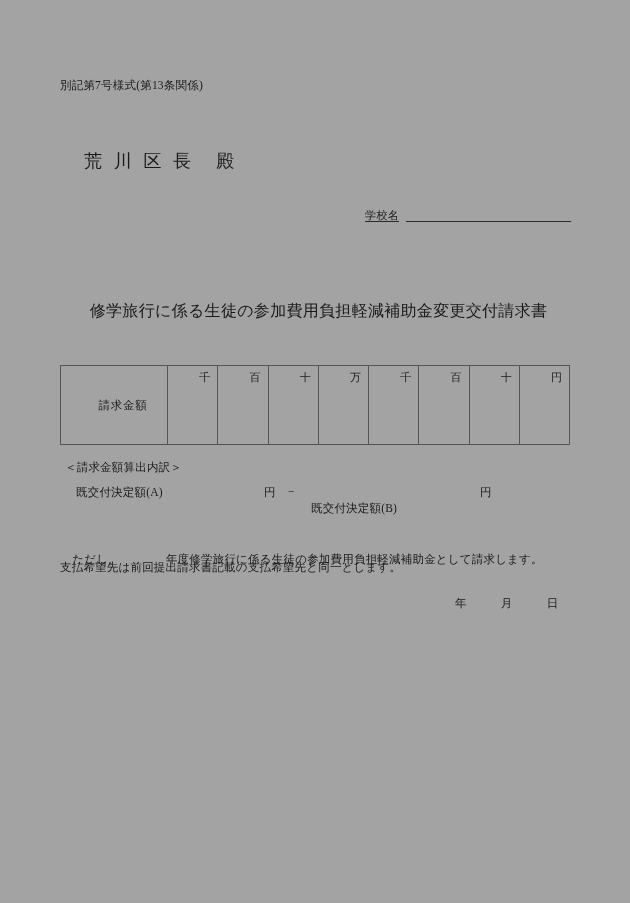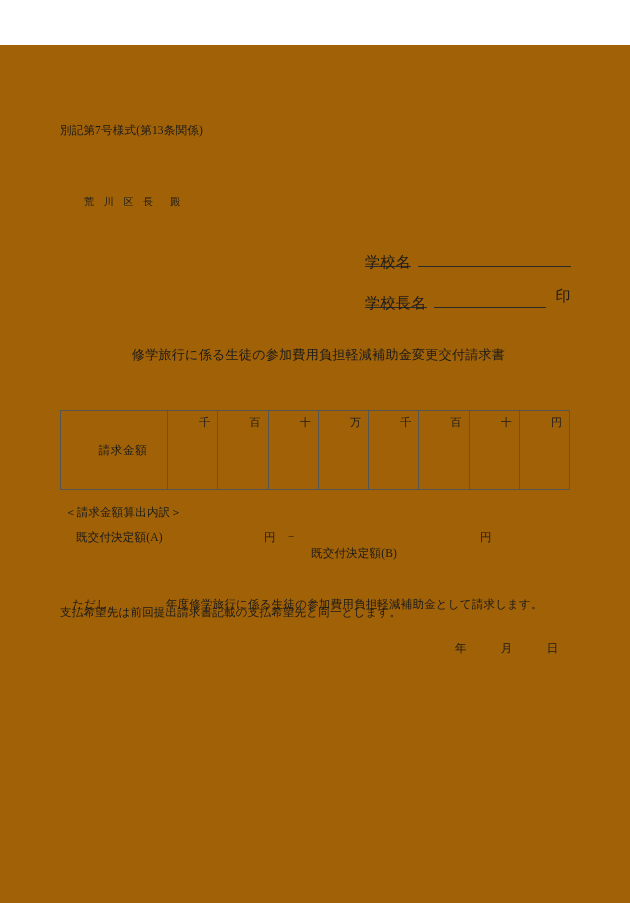--- a/index.html
+++ b/index.html
@@ -11,22 +11,21 @@
     width: 630px;
     height: 903px;
     position: relative;
     font-family: "Liberation Serif", "DejaVu Serif", serif;
     color: #1a1a1a;
     overflow: hidden;
   }
   .page {
     position: absolute;
     inset: 0;
-    background: #a16207;
-    margin-top: 45px;
+    background: #a3a3a3;
   }
 
   
   .abs {
     position: absolute;
     white-space: pre;
     line-height: 1.0;
   }
 
   
@@ -34,36 +33,36 @@
     left: 60px;
     top: 80px;
     font-size: 11.5px;
     letter-spacing: 0.2px;
   }
 
   
   .addressee {
     left: 84px;
     top: 152px;
-    font-size: 10px;
+    font-size: 18px;
     letter-spacing: 3.6px;
   }
 
   
   .sig-block {
     position: absolute;
     left: 365px;
     top: 207px;
     width: 206px;
   }
   .sig-row {
     position: relative;
     display: flex;
     align-items: flex-end;
-    font-size: 15px;
+    font-size: 11px;
     gap: 7px;
   }
   .sig-row + .sig-row {
     margin-top: 20px;
   }
   .sig-label {
     flex: 0 0 auto;
     padding-bottom: 2px;
     letter-spacing: 0.4px;
   }
@@ -83,21 +82,21 @@
     padding-bottom: 2px;
     letter-spacing: 0.4px;
   }
 
   
   .doc-title {
     left: 0;
     top: 303px;
     width: 619px;
     text-align: center;
-    font-size: 13px;
+    font-size: 16px;
     letter-spacing: 0.3px;
     text-indent: 18px;
   }
 
   
   .amount-table {
     position: absolute;
     left: 60px;
     top: 365px;
     width: 510px;
@@ -205,25 +204,20 @@
 
   <div class="abs addressee">荒 川 区 長　殿</div>
 
   <div class="sig-block">
 
     <div class="sig-row">
       <span class="sig-label sig-label-underlined">学校名</span>
       <span class="sig-line"></span>
     </div>
 
-    <div class="sig-row">
-      <span class="sig-label sig-label-underlined">学校長名</span>
-      <span class="sig-line"></span>
-      <span class="sig-seal">印</span>
-    </div>
 
   </div>
 
   <div class="abs doc-title">修学旅行に係る生徒の参加費用負担軽減補助金変更交付請求書</div>
 
   <table class="amount-table">
     <tbody>
       <tr>
         <td class="label-cell" rowspan="1" style="width:88px;">請求金額</td>
         <td class="unit-cell">

